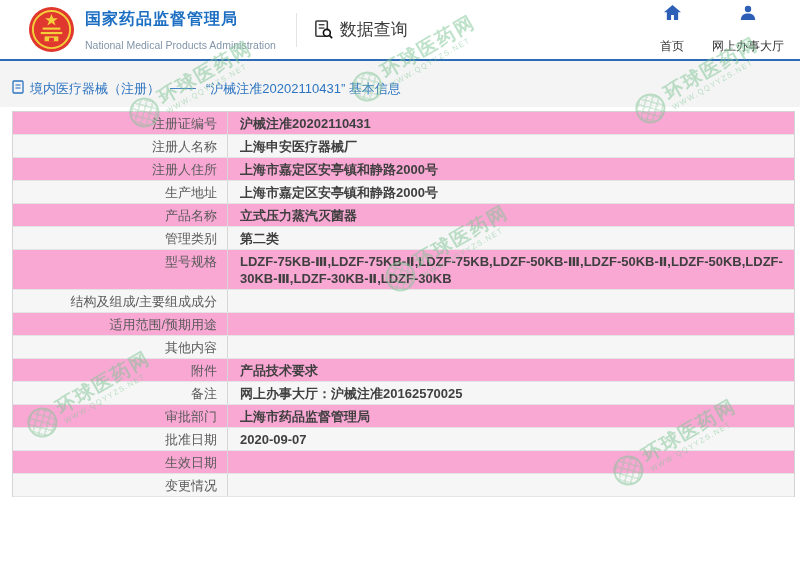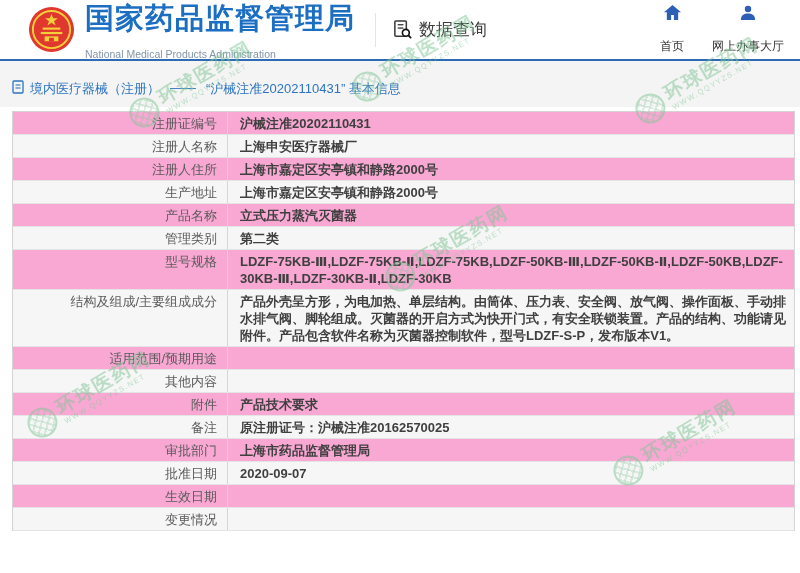--- a/index.html
+++ b/index.html
@@ -6,21 +6,21 @@
   body{
     width:800px;height:573px;overflow:hidden;position:relative;background:#fff;
     font-family:"Liberation Sans","DejaVu Sans",sans-serif;
   }
   
   .site-header{
     display:flex;align-items:center;height:59px;border-bottom:2px solid #2d6bb4;
     padding-left:28px;background:#fff;position:relative;z-index:2;
   }
   .brand{display:flex;align-items:center;gap:10px;}
-  .org-cn{font-size:29px;font-weight:bold;color:#1b6ec2;letter-spacing:1px;}
+  .org-cn{font-size:16px;font-weight:bold;color:#1b6ec2;letter-spacing:1px;}
   .org-en{font-size:10.5px;color:#8295a9;margin-top:9px;}
   .hdr-divider{width:1px;height:34px;background:#e4e4e4;margin:0 16px 0 20px;}
   .query{display:flex;align-items:center;gap:6px;font-size:17px;color:#3c3c3c;cursor:pointer;text-align:center;}
   .top-nav{margin-left:auto;display:flex;gap:28px;padding-right:16px;}
   .nav-item{display:flex;flex-direction:column;align-items:center;gap:18px;
     font-size:12px;color:#333;text-decoration:none;cursor:pointer;}
   
   .crumb-band{height:46px;background:#f4f4f4;display:flex;align-items:center;position:relative;z-index:1;}
   .breadcrumb{display:flex;align-items:flex-start;gap:6px;color:#2d74c0;font-size:13px;padding-left:12px;margin-top:10px;}
   .crumb-dash{margin:0 4px;color:#2d74c0;}
@@ -143,36 +143,35 @@
     <div class="trow">
       <div class="tlabel">管理类别</div>
       <div class="tvalue">第二类</div>
     </div>
     <div class="trow">
       <div class="tlabel">型号规格</div>
       <div class="tvalue">LDZF-75KB-Ⅲ,LDZF-75KB-Ⅱ,LDZF-75KB,LDZF-50KB-Ⅲ,LDZF-50KB-Ⅱ,LDZF-50KB,LDZF-30KB-Ⅲ,LDZF-30KB-Ⅱ,LDZF-30KB</div>
     </div>
     <div class="trow">
       <div class="tlabel">结构及组成/主要组成成分</div>
-      <div class="tvalue">产品外壳呈方形，为电加热、单层结构。由筒体、压力表、安全阀、放气阀、操作面板、手动排水排气阀、脚轮组成。灭菌器的开启方式为快开门式，有安全联锁装置。产品的结构、功能请见附件。产品包含软件名称为灭菌器控制软件，型号LDZF-S-P，发布版本V1。</div>
     </div>
     <div class="trow">
       <div class="tlabel">适用范围/预期用途</div>
     </div>
     <div class="trow">
       <div class="tlabel">其他内容</div>
       <div class="tvalue"></div>
     </div>
     <div class="trow">
       <div class="tlabel">附件</div>
       <div class="tvalue">产品技术要求</div>
     </div>
     <div class="trow">
       <div class="tlabel">备注</div>
-      <div class="tvalue">原注册证号：沪械注准20162570025</div>
+      <div class="tvalue">网上办事大厅：沪械注准20162570025</div>
     </div>
     <div class="trow">
       <div class="tlabel">审批部门</div>
       <div class="tvalue">上海市药品监督管理局</div>
     </div>
     <div class="trow">
       <div class="tlabel">批准日期</div>
       <div class="tvalue">2020-09-07</div>
     </div>
     <div class="trow">

